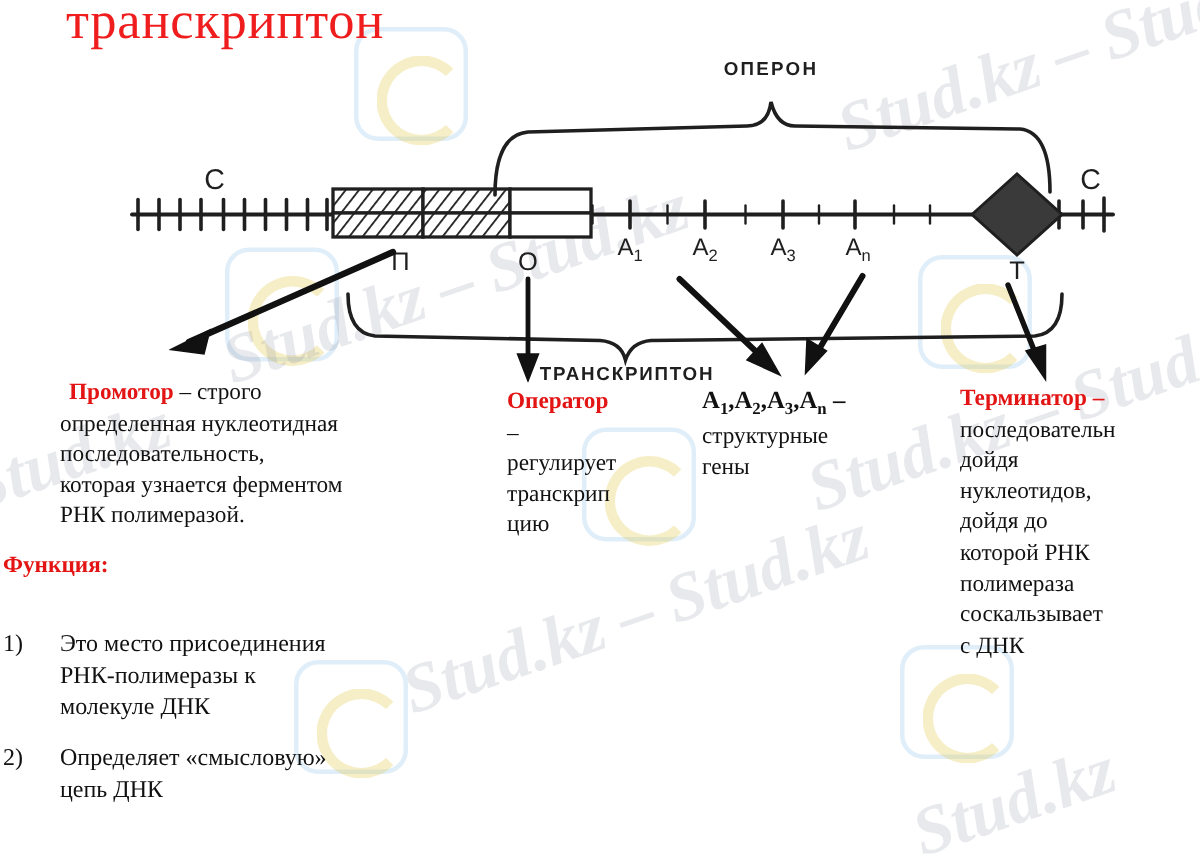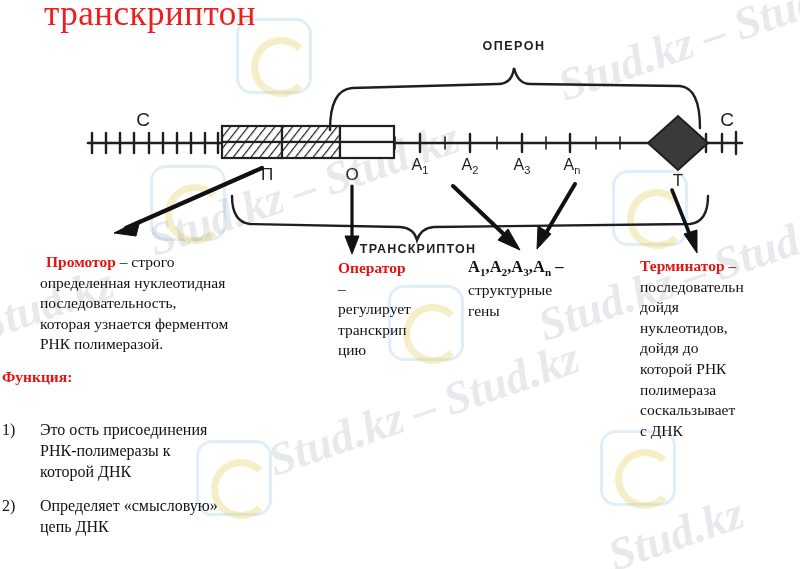--- a/index.html
+++ b/index.html
@@ -261,23 +261,23 @@
     <span class="ln">РНК полимеразой.</span>
   </div>
 </div>
 
 <div id="funktsiya" class="hd-red">Функция:</div>
 
 <div id="func-list">
   <div class="func-item">
     <span class="func-num">1)</span>
     <span class="func-body">
-      <span class="ln">Это ость присоединения</span>
+      <span class="ln">Это место присоединения</span>
       <span class="ln">РНК-полимеразы к</span>
-      <span class="ln">которой ДНК</span>
+      <span class="ln">молекуле ДНК</span>
     </span>
   </div>
   <div class="func-item">
     <span class="func-num">2)</span>
     <span class="func-body">
       <span class="ln">Определяет «смысловую»</span>
       <span class="ln">цепь ДНК</span>
     </span>
   </div>
 </div>

